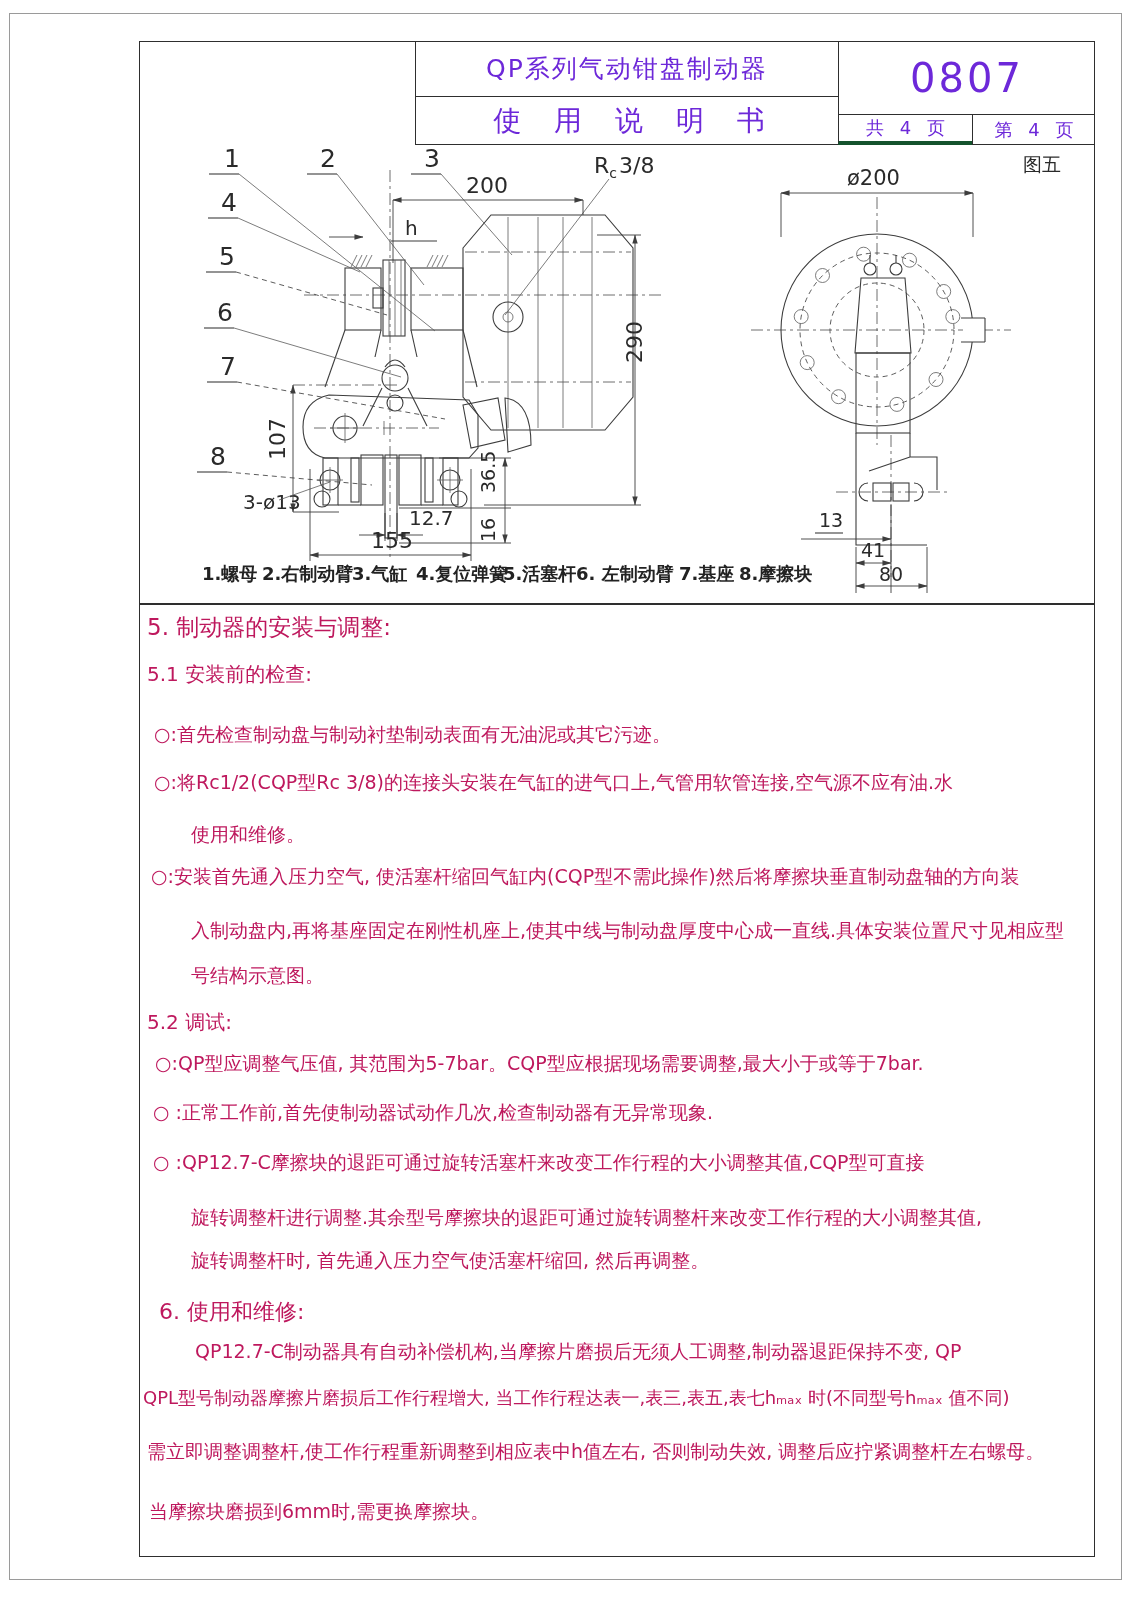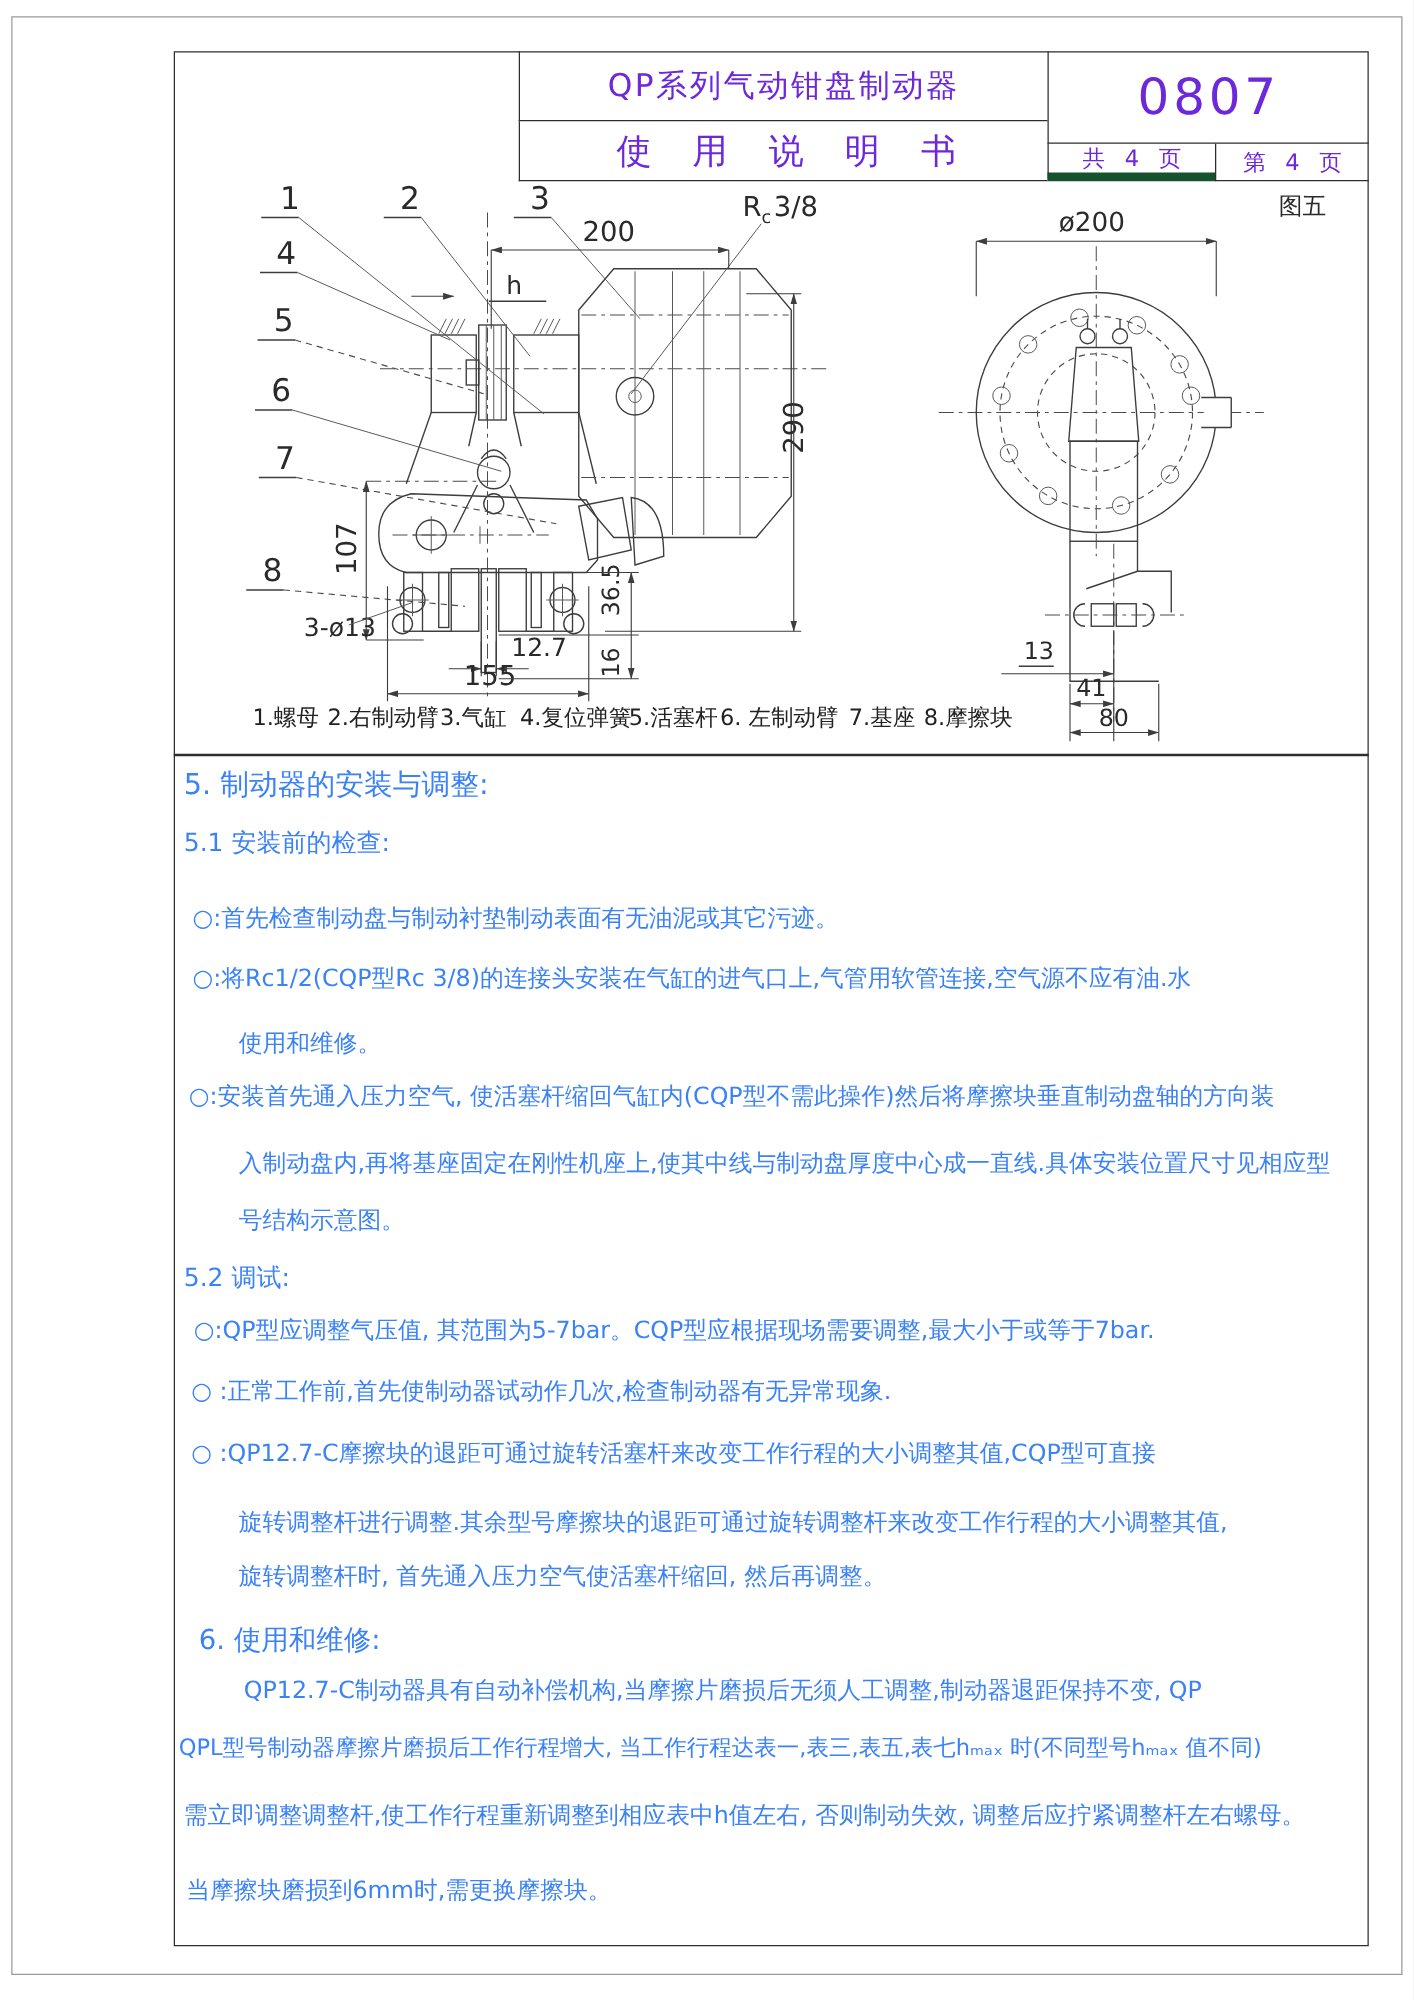--- a/index.html
+++ b/index.html
@@ -5,31 +5,31 @@
   html,body{margin:0;padding:0;background:#e8e8e8;}
   .page{position:relative;width:1131px;height:1600px;background:#ffffff;overflow:hidden;
         font-family:"DejaVu Sans","Liberation Sans",sans-serif;color:#1c1c1c;}
   .outer-border{position:absolute;left:9px;top:13px;right:9px;bottom:20px;border:1px solid #9a9a9a;}
   .frame{position:absolute;left:139px;top:41px;width:956px;height:1516px;border:1px solid #2e2e2e;box-sizing:border-box;}
   
   .tb{position:absolute;box-sizing:border-box;display:flex;align-items:center;justify-content:center;white-space:nowrap;}
   .tb-product{left:415px;top:41px;width:423px;height:56px;border-left:1px solid #2e2e2e;border-bottom:1px solid #2e2e2e;font-size:25px;letter-spacing:2px;}
   .tb-manual{left:415px;top:97px;width:423px;height:48px;border-left:1px solid #2e2e2e;border-bottom:1px solid #2e2e2e;font-size:28px;letter-spacing:12px;padding-left:16px;}
   .tb-docnum{left:838px;top:41px;width:257px;height:74px;border-left:1px solid #2e2e2e;border-bottom:1px solid #2e2e2e;font-size:40px;letter-spacing:3px;color:#2a2a2a;}
-  .tb-pages{left:838px;top:115px;width:134px;height:30px;border-left:1px solid #2e2e2e;border-bottom:7px solid #14532d;font-size:18px;word-spacing:10px;}
+  .tb-pages{left:838px;top:115px;width:134px;height:30px;border-left:1px solid #2e2e2e;border-bottom:4px solid #14532d;font-size:18px;word-spacing:10px;}
   .tb-pagecur{left:972px;top:115px;width:123px;height:30px;border-left:1px solid #2e2e2e;border-bottom:1px solid #2e2e2e;font-size:18px;word-spacing:10px;}
   .thin{font-weight:normal;color:#6d28d9;}
   
   .draw{position:absolute;left:139px;top:145px;width:956px;height:458px;}
-  .legend{position:absolute;left:139px;top:562px;width:956px;height:26px;font-size:18px;color:#222;}
+  .legend{position:absolute;left:139px;top:562px;width:956px;height:26px;font-size:18px;color:#222;font-weight:bold;}
   .legend span{position:absolute;white-space:nowrap;}
   .divider{position:absolute;left:139px;top:603px;width:956px;border-top:2px solid #2e2e2e;}
   
   .bodytext{position:absolute;left:139px;top:603px;width:956px;height:954px;font-size:19px;}
-  .line{position:absolute;white-space:nowrap;color:#3b82f6;}
+  .line{position:absolute;white-space:nowrap;color:#be185d;}
   .h1{font-size:23px;}
   .h2{font-size:20px;}
   .h6{font-size:22px;}
   .b{font-size:19px;}
   .c{font-size:19px;}
   .p17{font-size:18px;}
   svg text{fill:#2a2a2a;font-family:"DejaVu Sans","Liberation Sans",sans-serif;}
   .ln{stroke:#3d3d3d;stroke-width:1.1;fill:none;}
   .lt{stroke:#5a5a5a;stroke-width:0.8;fill:none;}
   .cl{stroke:#4a4a4a;stroke-width:0.8;fill:none;stroke-dasharray:12 4 3 4;}

